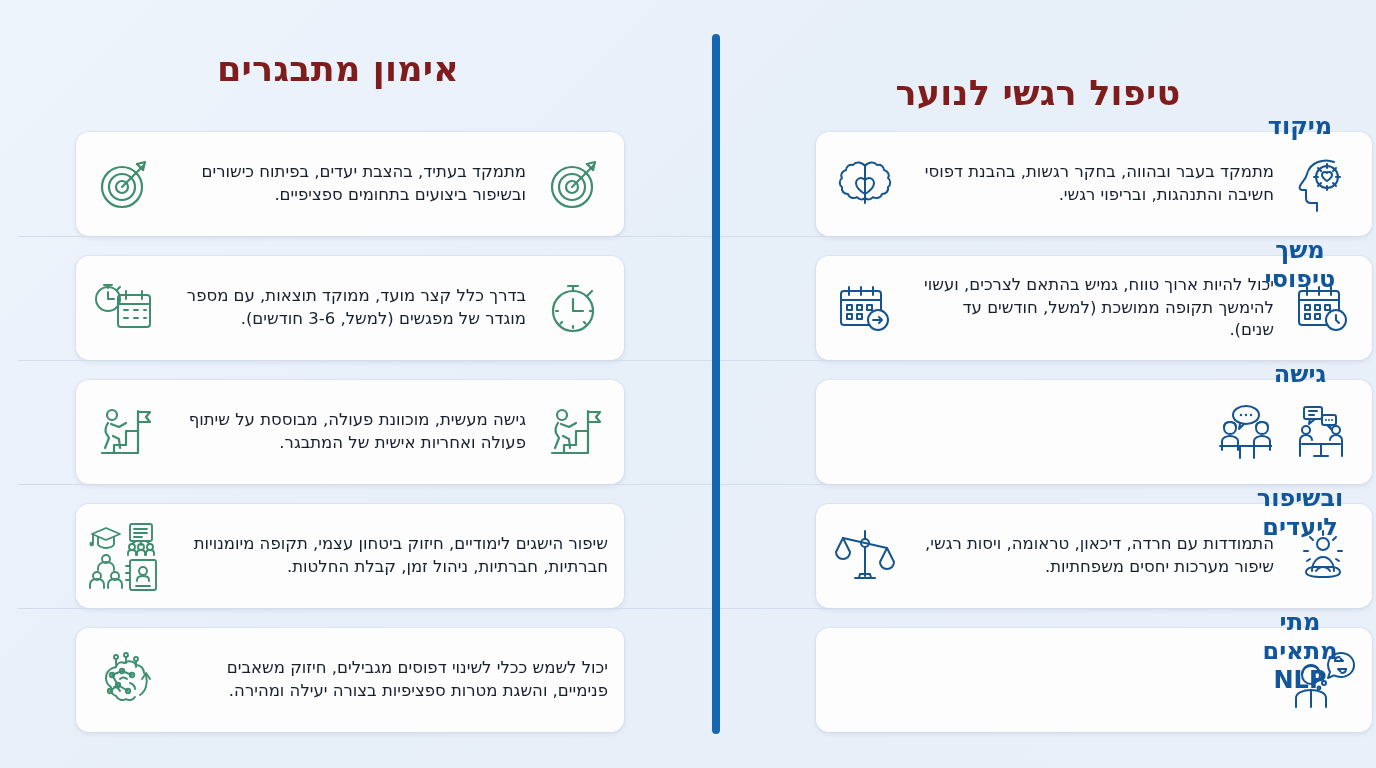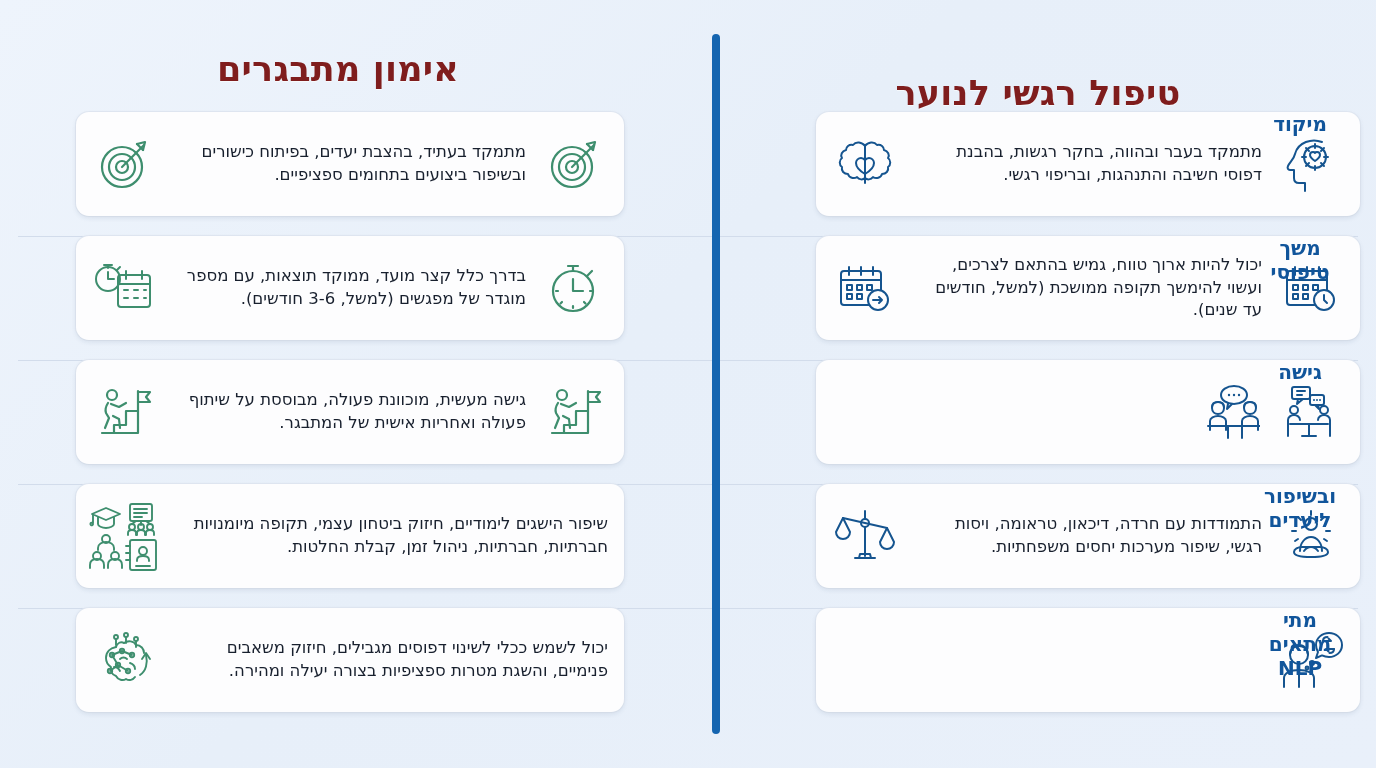--- a/index.html
+++ b/index.html
@@ -90,36 +90,36 @@
   
   .label-cell {
     width: 152px;
     flex: none;
     display: flex;
     align-items: center;
     justify-content: center;
     padding: 0 10px;
   }
   .row-label {
-    font-size: 20px;
+    font-size: 24px;
     font-weight: 700;
     line-height: 1.2;
     color: #11559b;
     text-align: center;
     white-space: pre-line;
   }
 
   .card-cell {
     flex: none;
     width: 576px;
     display: flex;
-    align-items: flex-start;
+    align-items: flex-end;
     padding: 0 10px;
   }
-  .card-cell.side-gap-right { padding-left: 16px; padding-right: 16px; }
+  .card-cell.side-gap-right { padding-left: 16px; padding-right: 4px; }
   .card-cell.side-gap-left  { padding-right: 24px; padding-left: 4px; }
 
   
   .card {
     position: relative;
     width: 100%;
     height: 104px;
     background: #fdfdfe;
     border-radius: 13px;
     box-shadow: 0 2px 5px rgba(30,55,95,0.10), 0 0 0 1px rgba(225,232,242,0.9);

